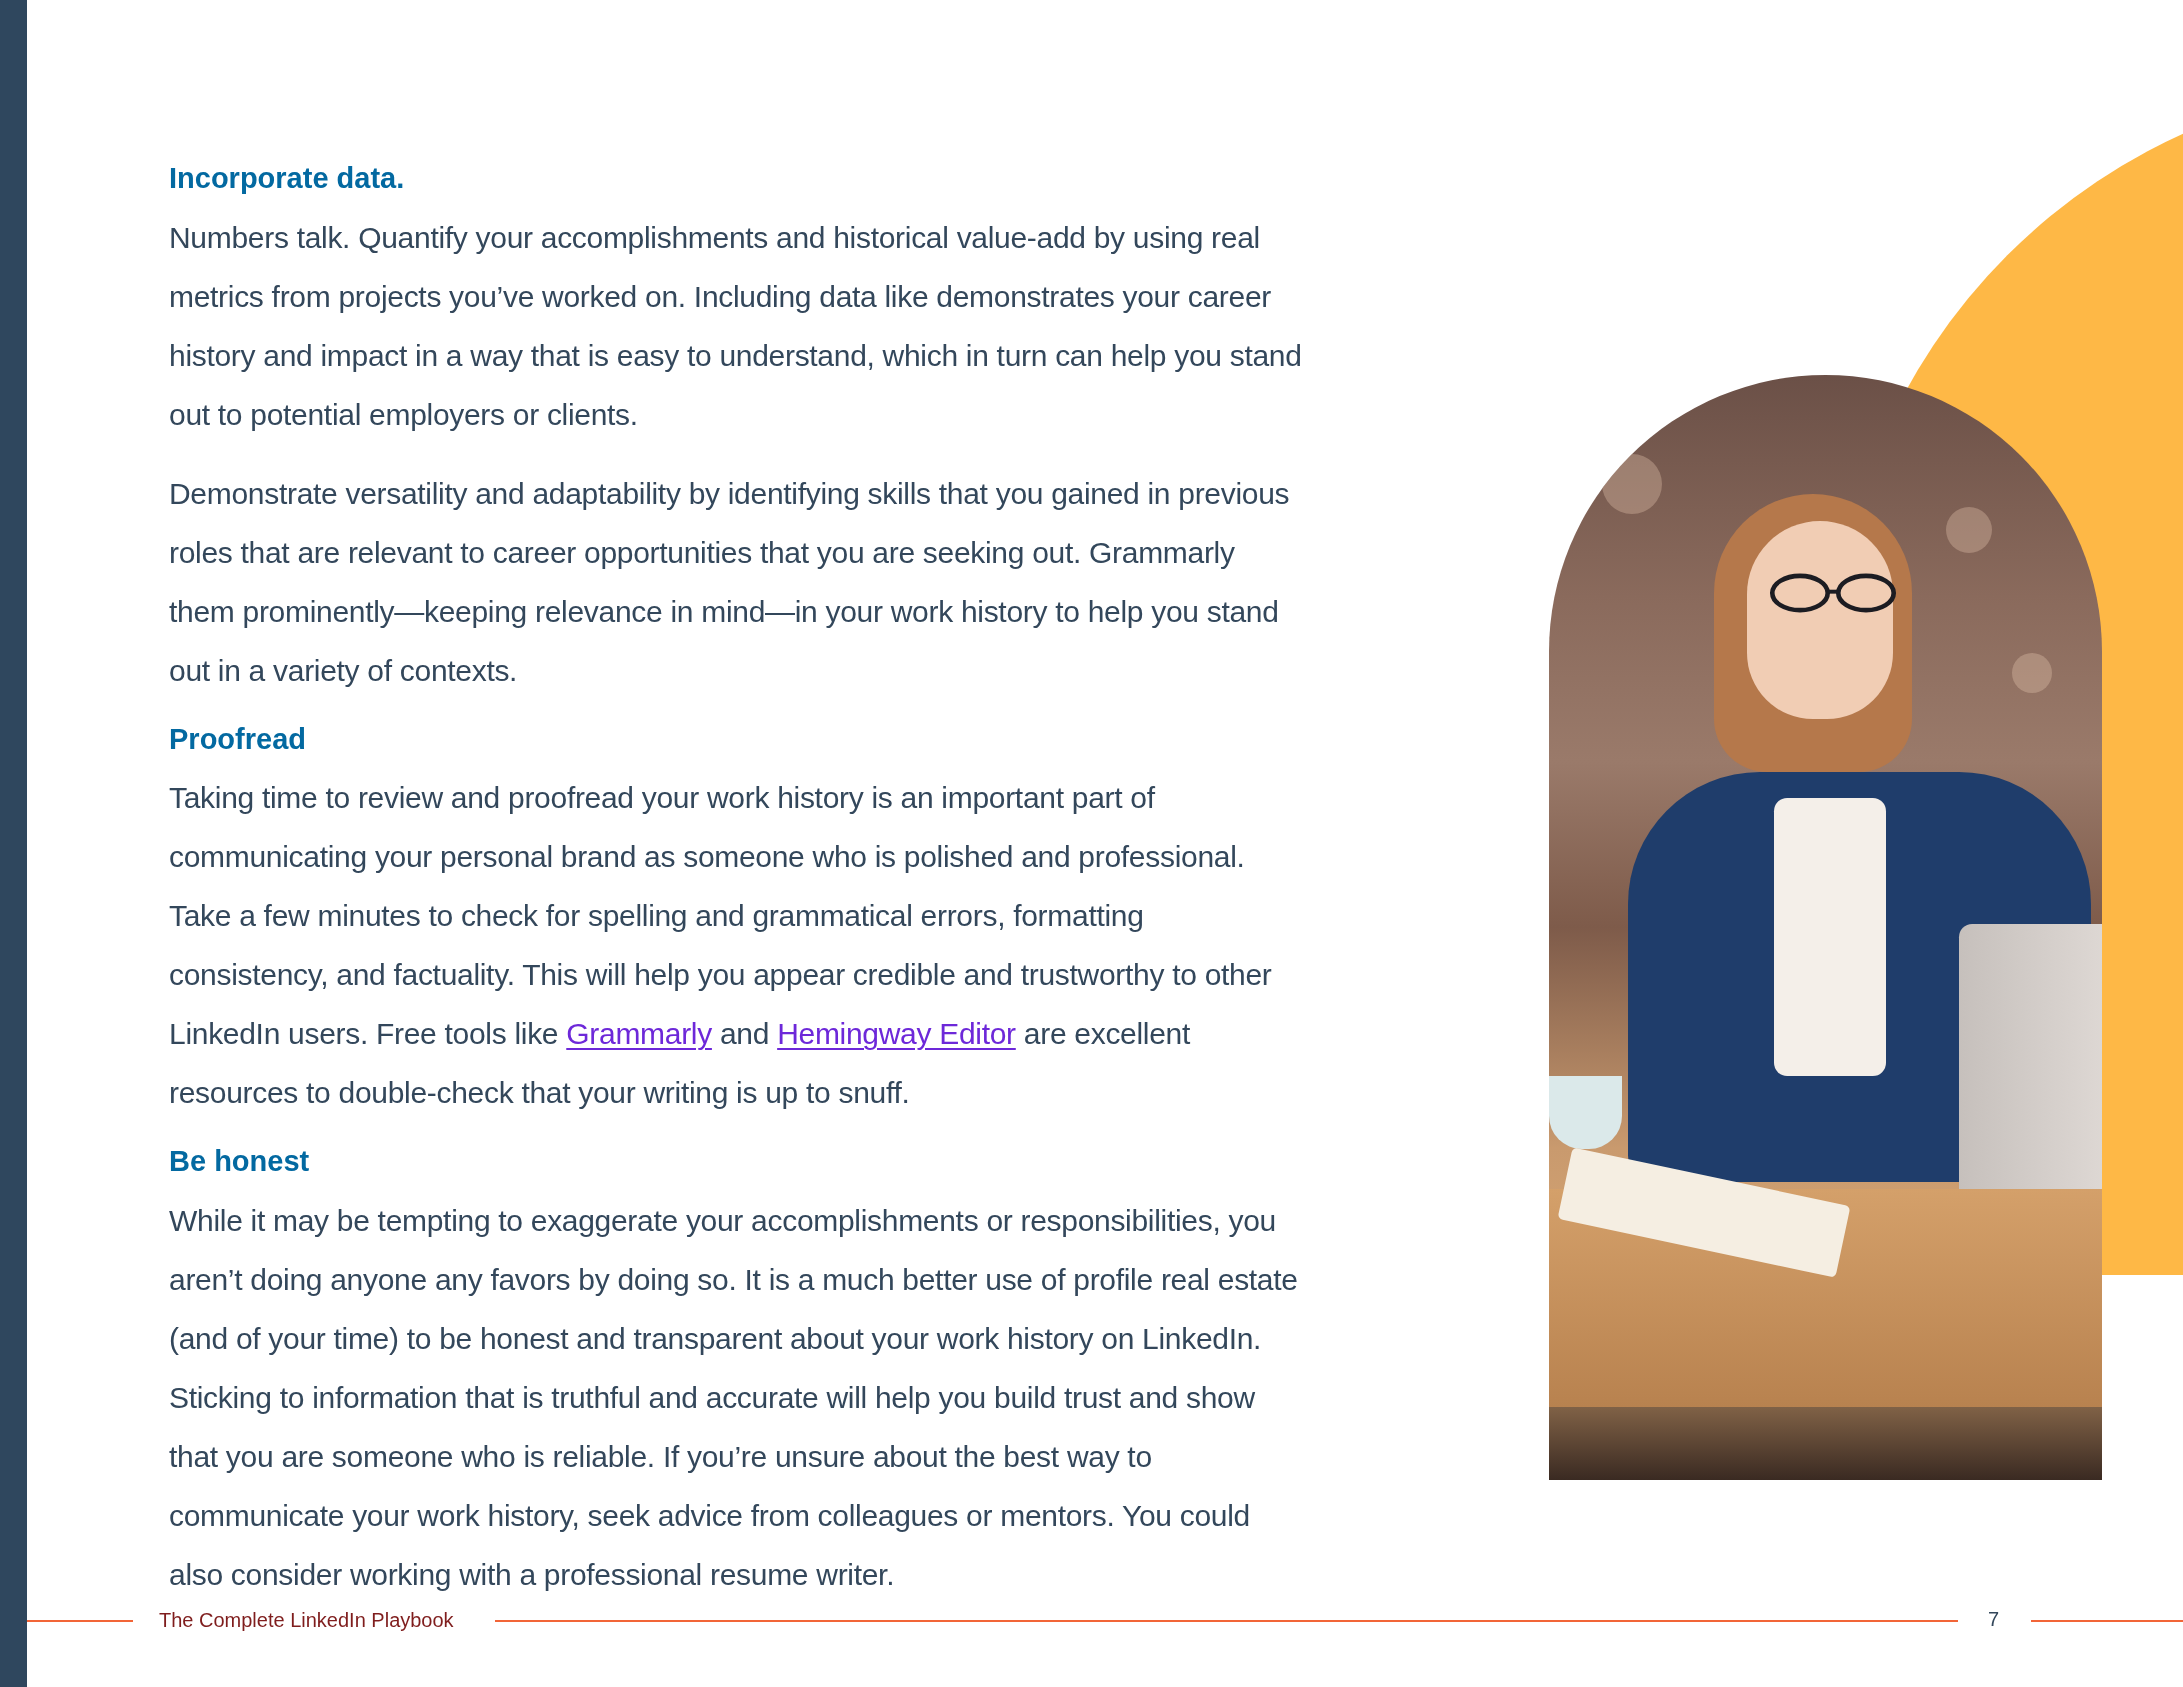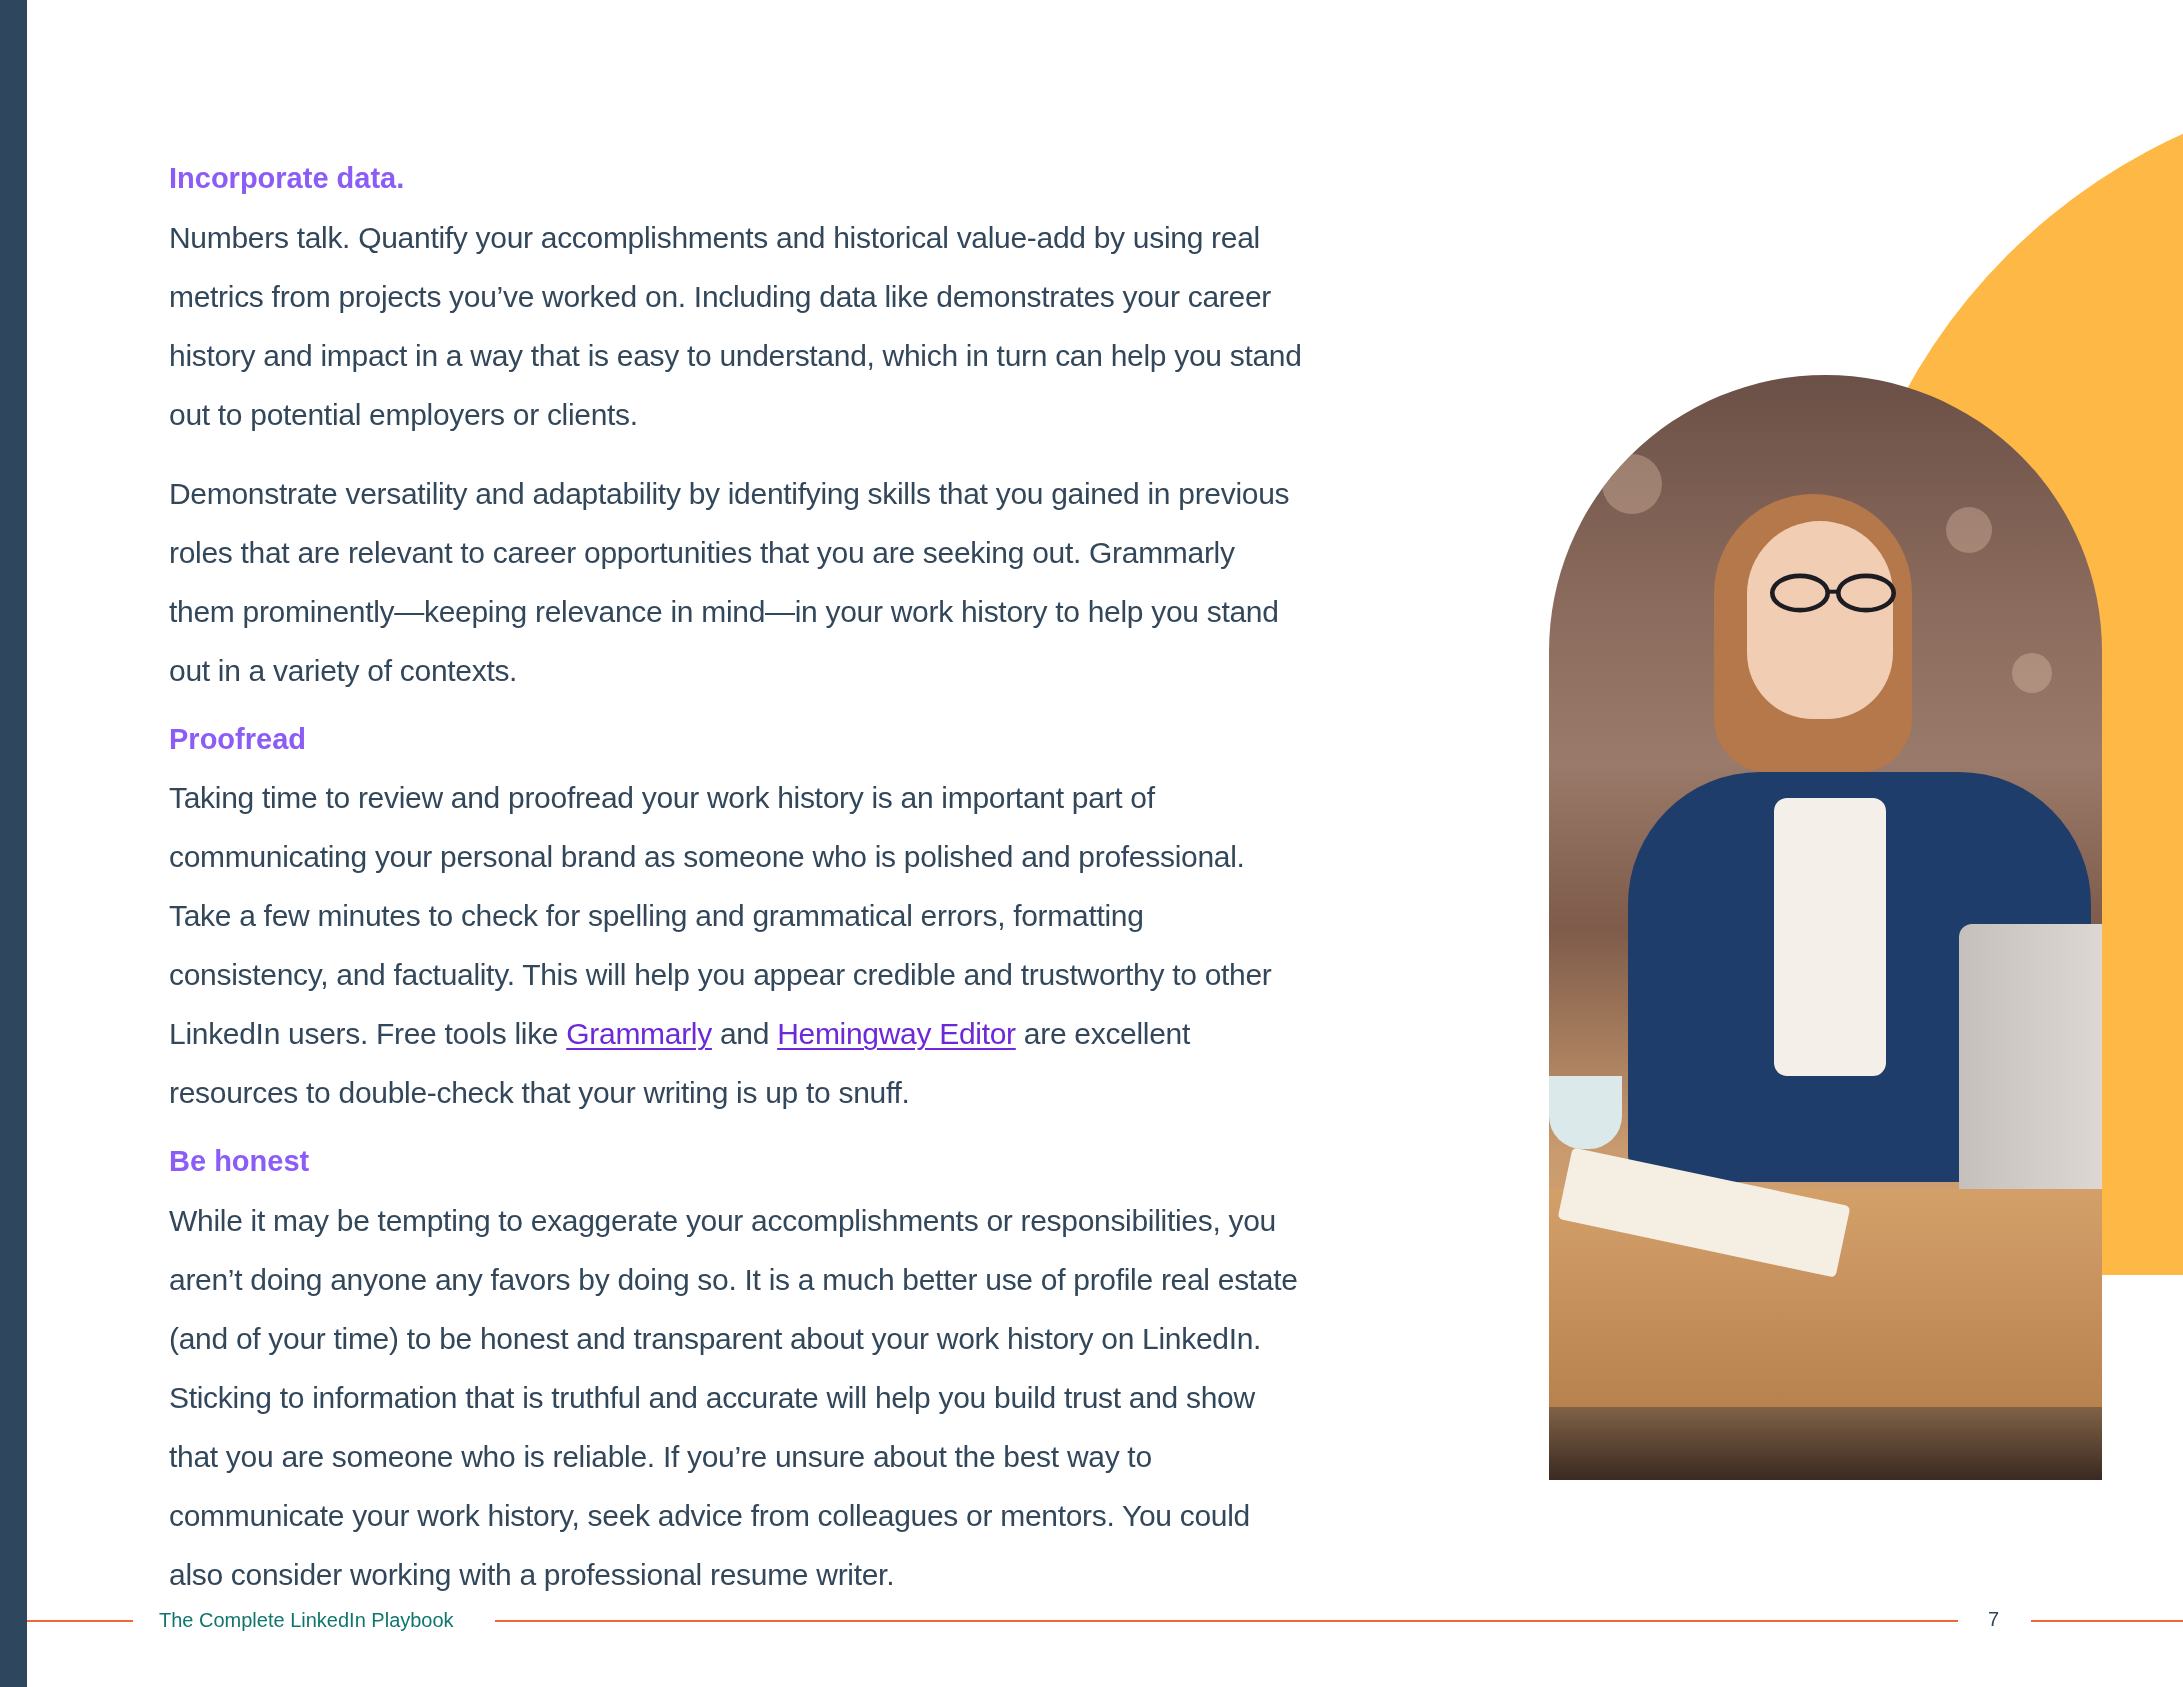--- a/index.html
+++ b/index.html
@@ -9,21 +9,21 @@
     font-family: "Liberation Sans", "DejaVu Sans", sans-serif;
   }
   .left-bar {
     position: absolute; left: 0; top: 0; width: 26.5px; height: 1687px;
     background: #2f475e;
   }
   .content {
     position: absolute; left: 169px; top: 159px; width: 1138px;
   }
   .heading {
-    color: #8b5cf6; font-weight: bold; font-size: 29px; line-height: 38px;
+    color: #0369a1; font-weight: bold; font-size: 29px; line-height: 38px;
     margin: 0 0 10.6px 0;
   }
   .para {
     color: #33475b; font-size: 30px; line-height: 59px; margin: 0 0 20px 0;
     letter-spacing: -0.3px;
   }
   .para a {
     color: #6d28d9; text-decoration: underline; text-decoration-thickness: 2px;
     text-underline-offset: 4px;
   }
@@ -77,21 +77,21 @@
     background: #f5eee2; transform: rotate(12deg); border-radius: 5.3px;
   }
   .photo .cup {
     position: absolute; left: 0; top: 701px; width: 73px; height: 73px;
     background: #dbe9ea; border-radius: 0 0 33px 33px;
   }
   .footer-line {
     position: absolute; top: 1620px; height: 2px; background: #f26538;
   }
   .footer-title {
-    position: absolute; left: 159px; top: 1609px; font-size: 20px; color: #0f766e;
+    position: absolute; left: 159px; top: 1609px; font-size: 20px; color: #7f1d1d;
   }
   .footer-page {
     position: absolute; left: 1988px; top: 1608px; font-size: 20px; color: #33475b;
   }
 </style>
 </head>
 <body>
 
 <div class="left-bar"></div>
 

